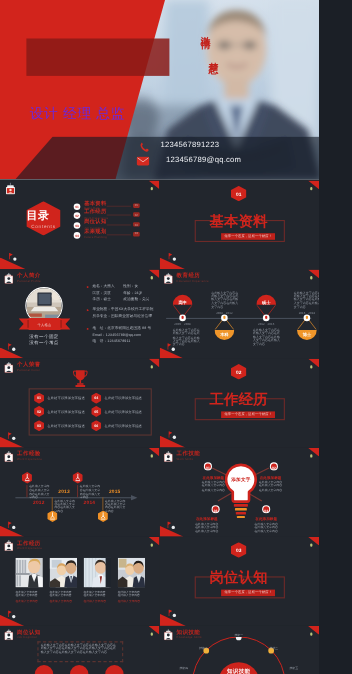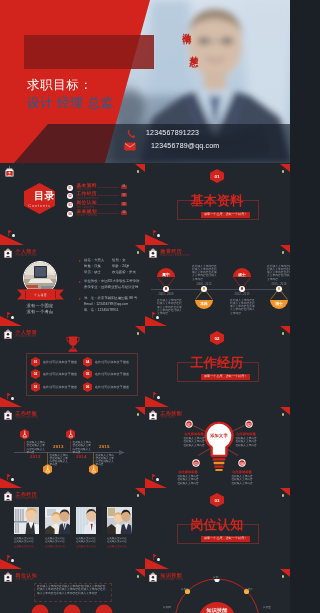--- a/index.html
+++ b/index.html
@@ -12,21 +12,21 @@
   
   .cover{left:0;top:0;width:290px;height:163px;background:#cfd9e4;}
   .cover .photo{position:absolute;inset:0;}
   .cover .redpoly{position:absolute;left:0;top:0;width:170px;height:163px;
       background:#d2241c;clip-path:polygon(0 0,150px 0,105px 163px,0 163px);}
   .cover .titlebox{position:absolute;left:24px;top:35px;width:130px;height:34px;
       background:rgba(137,26,22,0.85);}
   .cover .title{position:absolute;left:35px;top:40px;width:124px;
       color:#fff;font-size:18px;letter-spacing:0.8px;font-weight:400;line-height:24px;}
   .cover .sub1{position:absolute;left:27px;top:78px;color:#fff;font-size:12.5px;letter-spacing:0.6px;line-height:14px;}
-  .cover .sub2{position:absolute;left:27px;top:96px;color:#0369a1;font-size:12.5px;letter-spacing:0.6px;line-height:14px;}
+  .cover .sub2{position:absolute;left:27px;top:96px;color:#6d28d9;font-size:12.5px;letter-spacing:0.6px;line-height:14px;}
   .cover .vert{position:absolute;color:#c3211b;font-weight:bold;font-size:9px;
       writing-mode:vertical-rl;letter-spacing:2px;line-height:9px;}
   .cover .darkband{position:absolute;left:0;top:124px;width:290px;height:39px;
       background:rgba(18,25,36,0.62);clip-path:polygon(14px 39px,48px 0,290px 0,290px 39px);}
   .cover .ctext{position:absolute;color:#f2f4f8;font-size:7px;letter-spacing:0.2px;}
   .cover .cicon{position:absolute;}
 
   
   .sl{background:#22262d;}
   .hdr{position:absolute;left:4px;top:3px;display:flex;align-items:center;gap:3.5px;}
@@ -147,21 +147,20 @@
         <ellipse cx="227" cy="41" rx="6" ry="4" fill="#77685a"></ellipse>
         <path d="M196 41 h38" stroke="#7a6c5e" stroke-width="1.4" fill="none"></path>
         <path d="M206 58 Q215 64 225 58" stroke="#b0796a" stroke-width="2.4" fill="none"></path>
         <path d="M168 124 Q215 146 262 124 L268 152 Q215 168 164 152 Z" fill="#222938"></path>
         <path d="M174 134 Q215 154 256 134" stroke="#1a212e" stroke-width="3" fill="none"></path>
       </g>
       <rect x="0" y="0" width="290" height="163" fill="#9fb5cb" opacity="0.18"></rect>
     </svg>
     <div class="redpoly"></div>
     <div class="titlebox"></div>
-    <div class="sub1">求职目标：</div>
     <div class="sub2">设计  经理  总监</div>
     <div class="vert" style="left:182px;top:26px">激情</div>
     <div class="vert" style="left:189px;top:49px">梦想</div>
     <div class="darkband"></div>
     <svg class="cicon" style="left:126px;top:129px" width="10" height="10" viewBox="0 0 16 16">
         <path d="M4.2 1.2c1 0 1.2.4 1.6 1.5.4 1.2.3 1.5-.5 2.1-.5.4-.4.9 0 1.7.8 1.7 2.3 3.3 4 4.2.8.4 1.2.4 1.6 0 .8-.9 1.1-.9 2.3-.4 1 .4 1.3.7 1.3 1.5 0 1.3-1.2 2.4-2.7 2.4-3.6 0-9-5.6-9-9.3 0-1.5 1-2.7 1.4-3.7z" fill="#d42a20"></path>
       </svg>
     <svg class="cicon" style="left:124px;top:142px" width="12" height="9" viewBox="0 0 18 13">
         <rect x="0.5" y="0.5" width="17" height="12" rx="2" fill="#d42a20"></rect>
         <path d="M1.6 2 L9 7.4 L16.4 2" stroke="#f2c5c2" stroke-width="1.1" fill="none"></path>
@@ -183,21 +182,21 @@
       <path d="M9 0 v5" stroke="#9aa2ad" stroke-width="1.2"></path>
       <rect x="3" y="5" width="12" height="4" rx="1" fill="#e9ecef"></rect>
       <rect x="1" y="8" width="16" height="13" rx="1" fill="#fafafa"></rect>
       <rect x="2.5" y="10" width="13" height="9.5" fill="#cf2a20"></rect>
       <circle cx="9" cy="13.5" r="2.2" fill="#f5e3d5"></circle>
       <path d="M5 19.5 q4 -4 8 0 z" fill="#f5e3d5"></path>
     </svg>
     <svg style="position:absolute;left:24px;top:19px" width="31" height="31" viewBox="0 0 31 31">
       <path d="M15.5 0 L31 8.2 L31 22.8 L15.5 31 L0 22.8 L0 8.2 Z" fill="#d0241c"></path>
     </svg>
-    <div style="position:absolute;left:24px;top:25px;width:31px;text-align:right;color:#fff;font-size:10px;font-weight:bold;letter-spacing:0.5px">目录</div>
+    <div style="position:absolute;left:24px;top:25px;width:31px;text-align:left;color:#fff;font-size:10px;font-weight:bold;letter-spacing:0.5px">目录</div>
     <div style="position:absolute;left:24px;top:38.5px;width:31px;text-align:center;color:#eeb9b5;font-size:4.2px;letter-spacing:0.7px">Contents</div>
     <div class="toc-item" style="left:67px;top:19.5px">
       <div class="toc-num">01</div>
       <div class="toc-tx">
         <div class="toc-t1">基本资料</div>
         <div class="toc-t2">Basic Data</div>
       </div>
     </div>
     <div class="toc-line" style="left:97px;top:22.5px;width:22px"></div>
     <div class="toc-idx" style="left:121px;top:20.7px">01</div>

